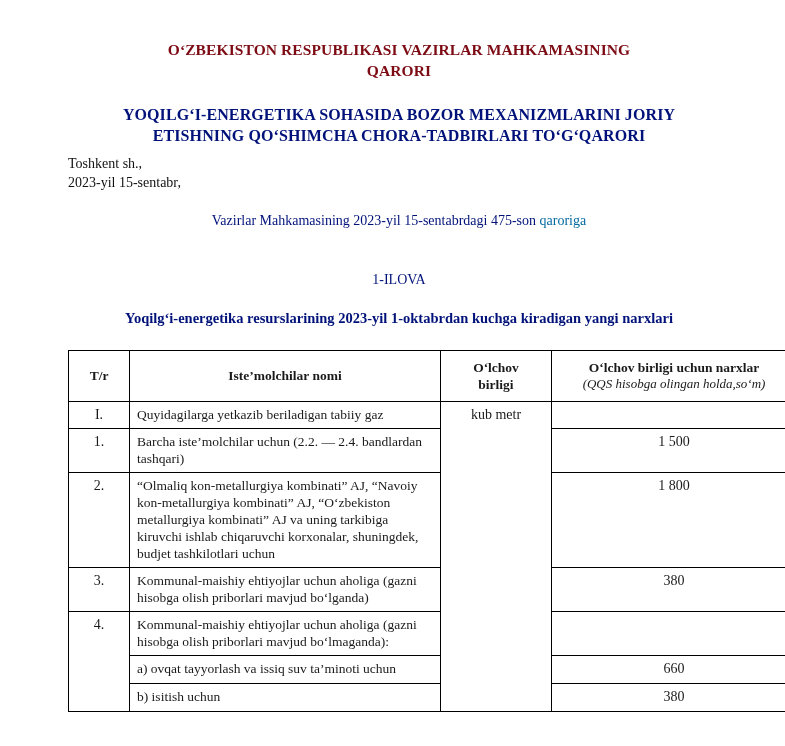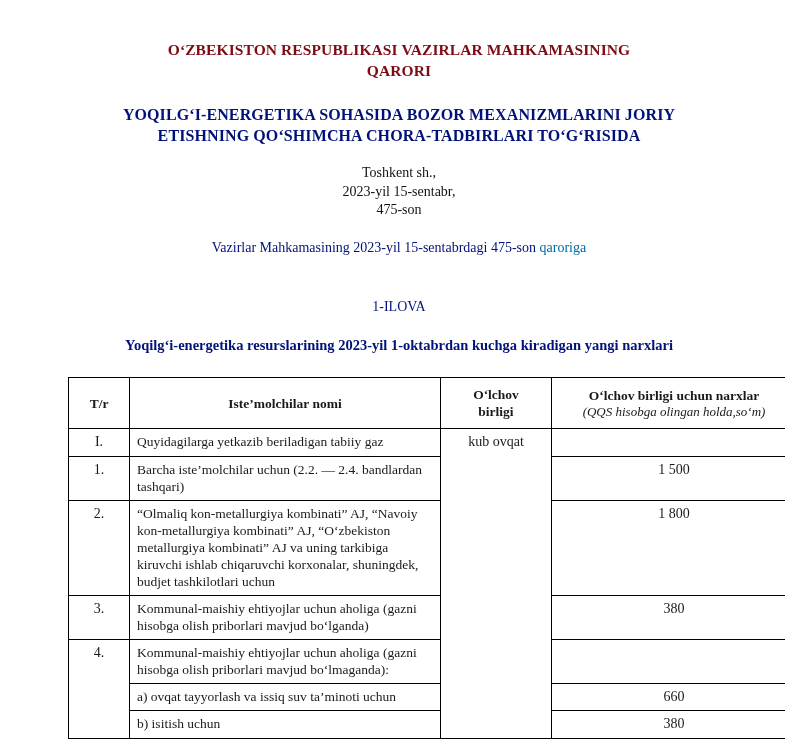--- a/index.html
+++ b/index.html
@@ -32,24 +32,24 @@
   .doc-title {
     text-align: center;
     color: #00127a;
     font-weight: bold;
     font-size: 16px;
     line-height: 1.35;
     margin-top: 22px;
     letter-spacing: 0.1px;
   }
   .doc-place {
-    text-align: center;
+    text-align: left;
     font-size: 14px;
     line-height: 1.32;
-    margin-top: 17px;
+    margin-top: 8px;
     color: #111;
   }
   .doc-ref {
     text-align: center;
     font-size: 14px;
     line-height: 1.35;
     margin-top: 20px;
     color: #00127a;
   }
   .doc-ref .link {
@@ -118,27 +118,26 @@
 
 <div class="page">
 
   <div class="doc-header">
     <div>O‘ZBEKISTON RESPUBLIKASI VAZIRLAR MAHKAMASINING</div>
     <div>QARORI</div>
   </div>
 
   <div class="doc-title">
     <div>YOQILG‘I-ENERGETIKA SOHASIDA BOZOR MEXANIZMLARINI JORIY</div>
-    <div>ETISHNING QO‘SHIMCHA CHORA-TADBIRLARI TO‘G‘RISIDA</div>
+    <div>ETISHNING QO‘SHIMCHA CHORA-TADBIRLARI TO‘G‘QARORI</div>
   </div>
 
   <div class="doc-place">
     <div>Toshkent sh.,</div>
     <div>2023-yil 15-sentabr,</div>
-    <div>475-son</div>
   </div>
 
   <div class="doc-ref">
     <span>Vazirlar Mahkamasining 2023-yil 15-sentabrdagi 475-son </span><span class="link">qaroriga</span>
     <div class="annex-label">1-ILOVA</div>
   </div>
 
   <div class="table-caption">Yoqilg‘i-energetika resurslarining 2023-yil 1-oktabrdan kuchga kiradigan yangi narxlari</div>
 
   <table class="price-table">
@@ -153,21 +152,21 @@
         <th class="col-price">
           <span>O‘lchov birligi uchun narxlar</span>
           <span class="hdr-sub">(QQS hisobga olingan holda,so‘m)</span>
         </th>
       </tr>
     </thead>
     <tbody>
       <tr>
         <td class="col-num rownum">I.</td>
         <td class="col-name bold">Quyidagilarga yetkazib beriladigan tabiiy gaz</td>
-        <td class="col-unit price-cell" rowspan="7">kub ovqat</td>
+        <td class="col-unit price-cell" rowspan="7">kub metr</td>
         <td class="col-price price-cell"></td>
       </tr>
       <tr>
         <td class="col-num rownum">1.</td>
         <td class="col-name">Barcha iste’molchilar uchun (2.2. — 2.4. bandlardan tashqari)</td>
         <td class="col-price price-cell">1 500</td>
       </tr>
       <tr>
         <td class="col-num rownum">2.</td>
         <td class="col-name">“Olmaliq kon-metallurgiya kombinati” AJ, “Navoiy kon-metallurgiya kombinati” AJ, “O‘zbekiston metallurgiya kombinati” AJ va uning tarkibiga kiruvchi ishlab chiqaruvchi korxonalar, shuningdek, budjet tashkilotlari uchun</td>

